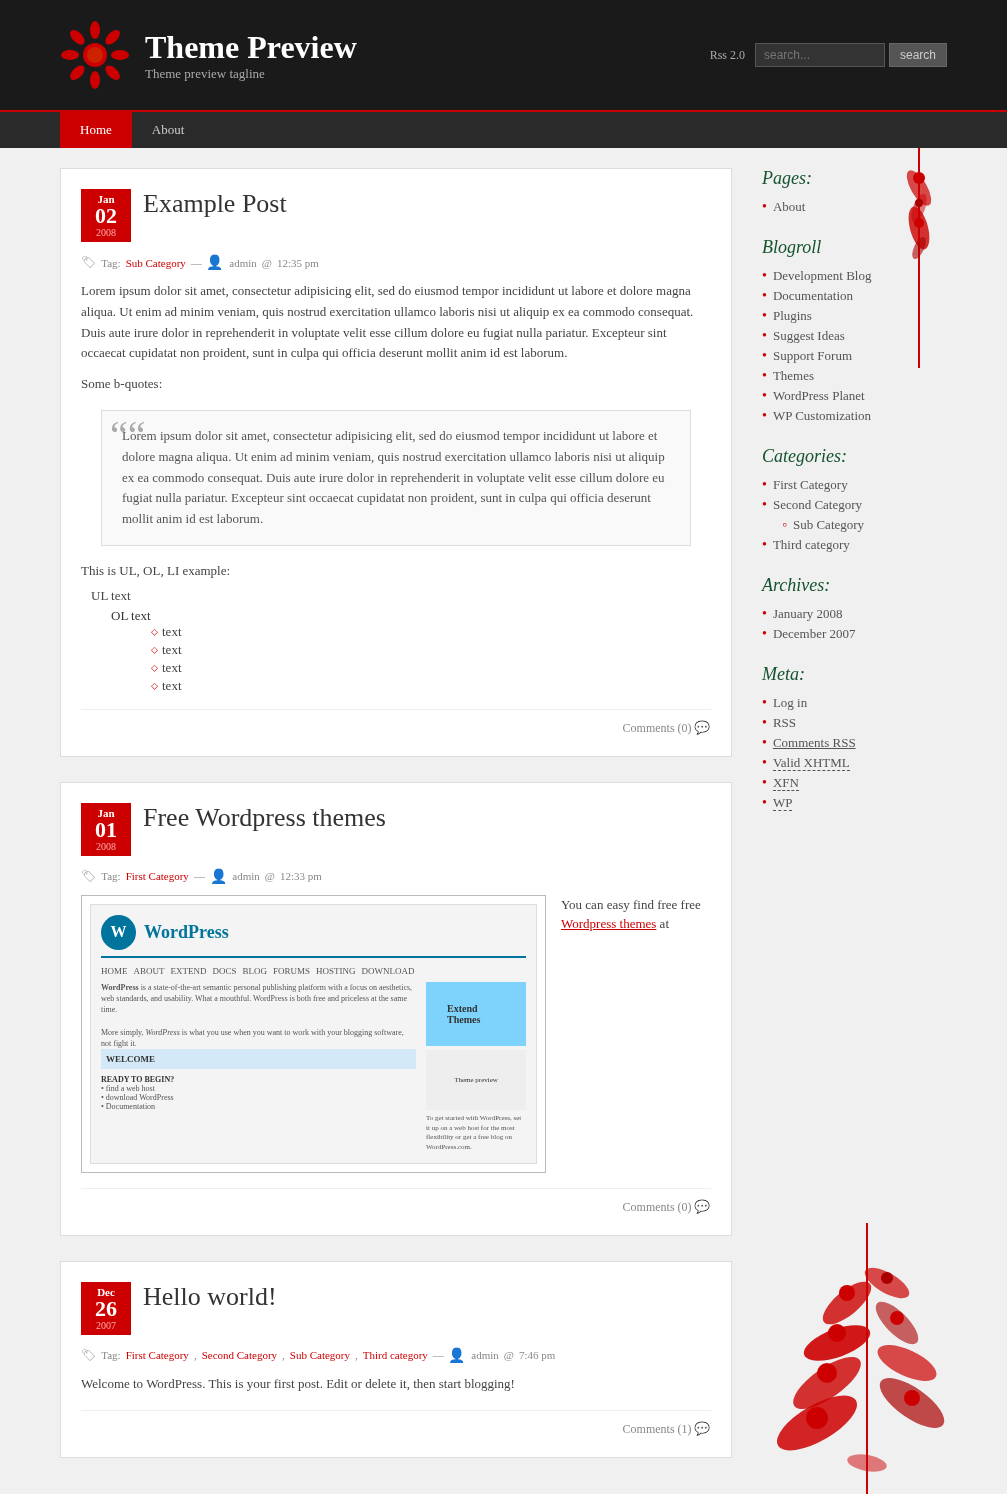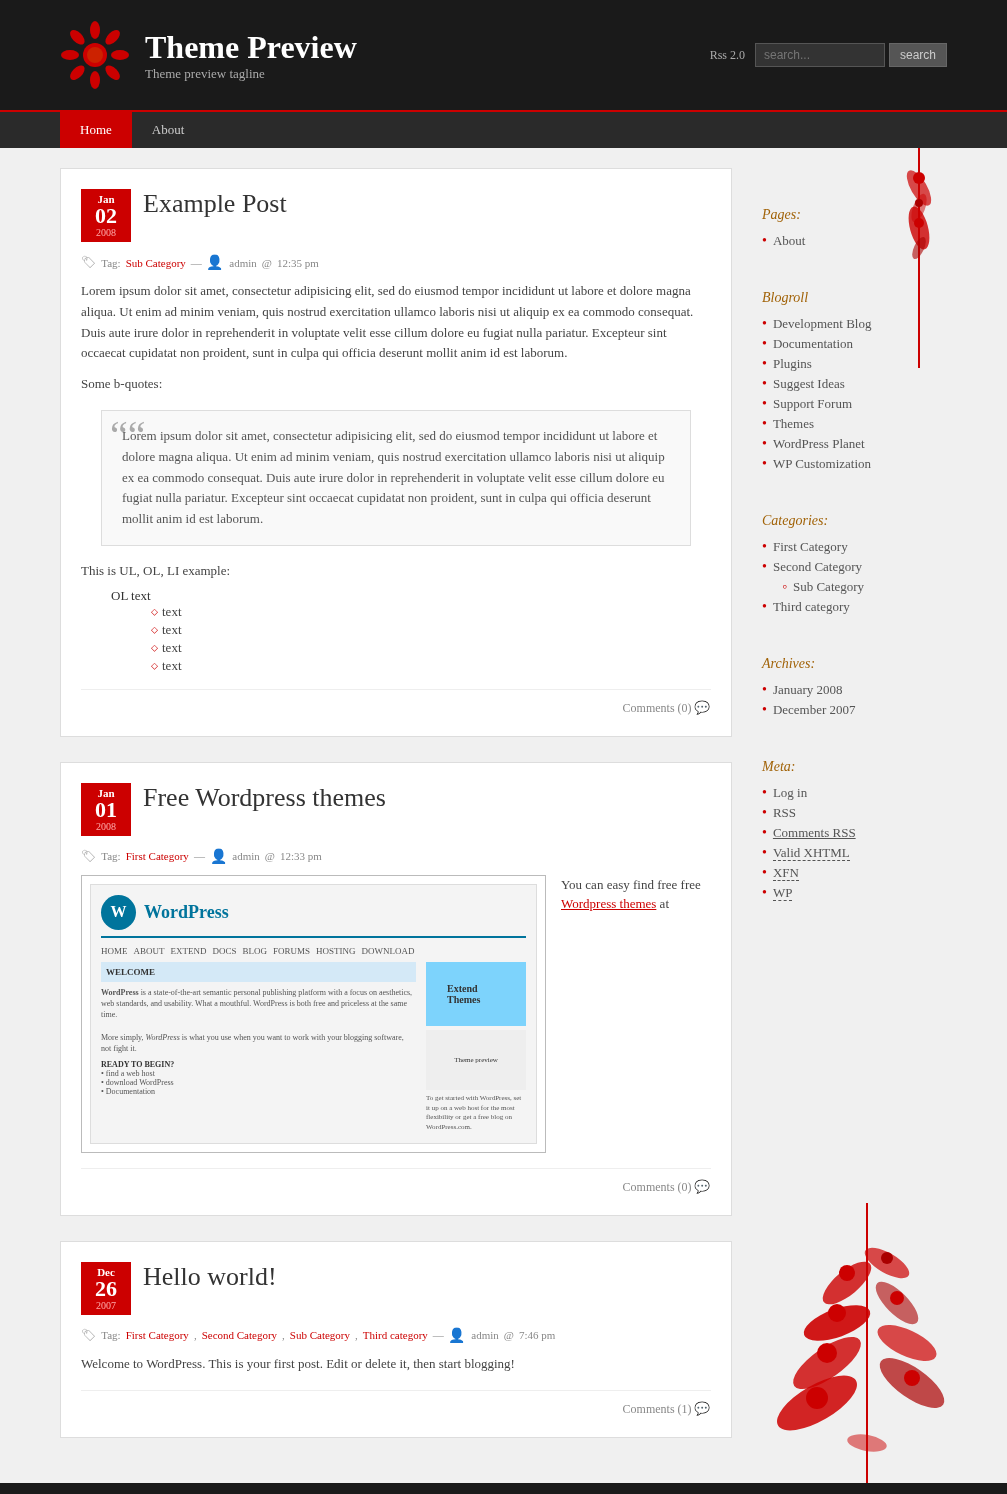--- a/index.html
+++ b/index.html
@@ -53,21 +53,21 @@
     .comments-link { color: #888; font-size: 12px; text-decoration: none; }
 
     
     .post-content-with-image { display: flex; gap: 15px; }
     .post-image-area { flex: 1; }
     .post-text-aside { width: 150px; flex-shrink: 0; font-size: 13px; line-height: 1.5; color: #444; }
     .post-text-aside a { color: #cc0000; }
 
     
     .sidebar-section { margin-bottom: 20px; }
-    .sidebar-title { font-family: Georgia, serif; font-size: 14px; color: #a16207; margin-bottom: 8px; font-style: italic; font-weight: normal; margin-top: 39px; }
+    .sidebar-title { font-family: Georgia, serif; font-size: 18px; color: #14532d; margin-bottom: 8px; font-style: italic; font-weight: normal; }
     .sidebar-list { list-style: none; }
     .sidebar-list li { padding: 2px 0; display: flex; align-items: center; gap: 6px; font-size: 13px; }
     .sidebar-list li::before { content: '•'; color: #cc0000; font-size: 14px; }
     .sidebar-list li a { color: #555; text-decoration: none; }
     .sub-item { margin-left: 20px !important; }
     .sub-item::before { content: '◦' !important; color: #cc0000 !important; }
   </style>
 </head>
 <body>
 
@@ -140,20 +140,21 @@
           <span>12:35 pm</span>
         </div>
         <div class="post-body">
           <p>Lorem ipsum dolor sit amet, consectetur adipisicing elit, sed do eiusmod tempor incididunt ut labore et dolore magna aliqua. Ut enim ad minim veniam, quis nostrud exercitation ullamco laboris nisi ut aliquip ex ea commodo consequat. Duis aute irure dolor in reprehenderit in voluptate velit esse cillum dolore eu fugiat nulla pariatur. Excepteur sint occaecat cupidatat non proident, sunt in culpa qui officia deserunt mollit anim id est laborum.</p>
           <p class="label">Some b-quotes:</p>
           <blockquote>
             <span>Lorem ipsum dolor sit amet, consectetur adipisicing elit, sed do eiusmod tempor incididunt ut labore et dolore magna aliqua. Ut enim ad minim veniam, quis nostrud exercitation ullamco laboris nisi ut aliquip ex ea commodo consequat. Duis aute irure dolor in reprehenderit in voluptate velit esse cillum dolore eu fugiat nulla pariatur. Excepteur sint occaecat cupidatat non proident, sunt in culpa qui officia deserunt mollit anim id est laborum.</span>
           </blockquote>
           <p class="label">This is UL, OL, LI example:</p>
           <div class="ul-example">
+            <div class="ul-text">UL text</div>
             <div class="ol-level">
               <span>OL text</span>
               <div class="li-level">
                 <span class="li-bullet">⬦</span>
                 <span>text</span>
               </div>
               <div class="li-level">
                 <span class="li-bullet">⬦</span>
                 <span>text</span>
               </div>
@@ -207,25 +208,25 @@
                     <span>ABOUT</span>
                     <span>EXTEND</span>
                     <span>DOCS</span>
                     <span>BLOG</span>
                     <span>FORUMS</span>
                     <span>HOSTING</span>
                     <span>DOWNLOAD</span>
                 </div>
                 <div style="display:flex;gap:10px;">
                   <div style="flex:1;">
-                    <div style="background:#d4e9f7;padding:5px;margin-bottom:5px;font-size:9px;font-weight:bold;">WELCOME</div>
                     <div style="font-size:8px;color:#555;line-height:1.4;">
                       <strong>WordPress</strong> is a state-of-the-art semantic personal publishing platform with a focus on aesthetics, web standards, and usability. What a mouthful. WordPress is both free and priceless at the same time.<br><br>
                       More simply, <em>WordPress</em> is what you use when you want to work with your blogging software, not fight it.
                     </div>
+                    <div style="background:#d4e9f7;padding:5px;margin-bottom:5px;font-size:9px;font-weight:bold;">WELCOME</div>
                     <div style="margin-top:6px;font-size:8px;font-weight:bold;">READY TO BEGIN?</div>
                     <div style="font-size:8px;color:#555;">
                       • find a web host<br>
                       • download WordPress<br>
                       • Documentation
                     </div>
                   </div>
                   <div style="width:100px;font-size:8px;">
                     <div style="background:#7dd3fc;padding:21px;margin-bottom:4px;font-size:10px;font-weight:bold;">Extend Themes</div>
                     <div style="background:#eee;height:60px;margin-bottom:4px;font-size:7px;display:flex;align-items:center;justify-content:center;">Theme preview</div>

